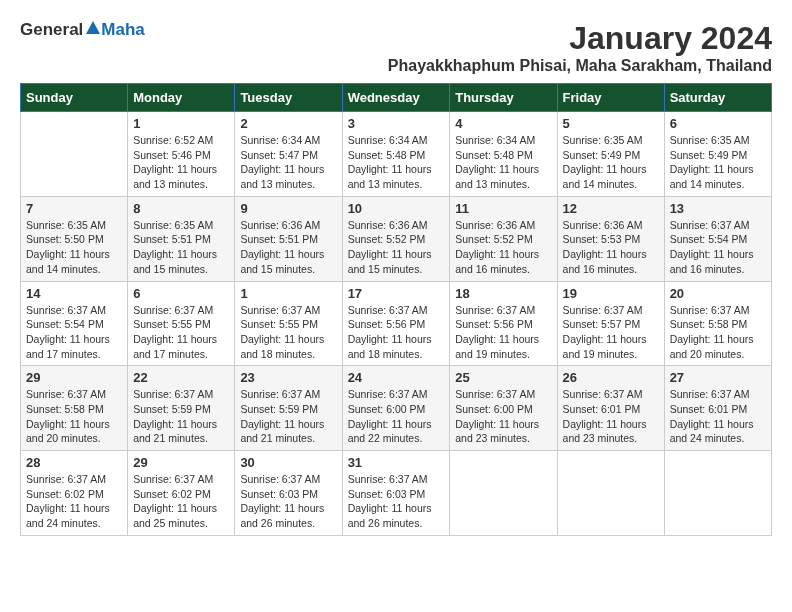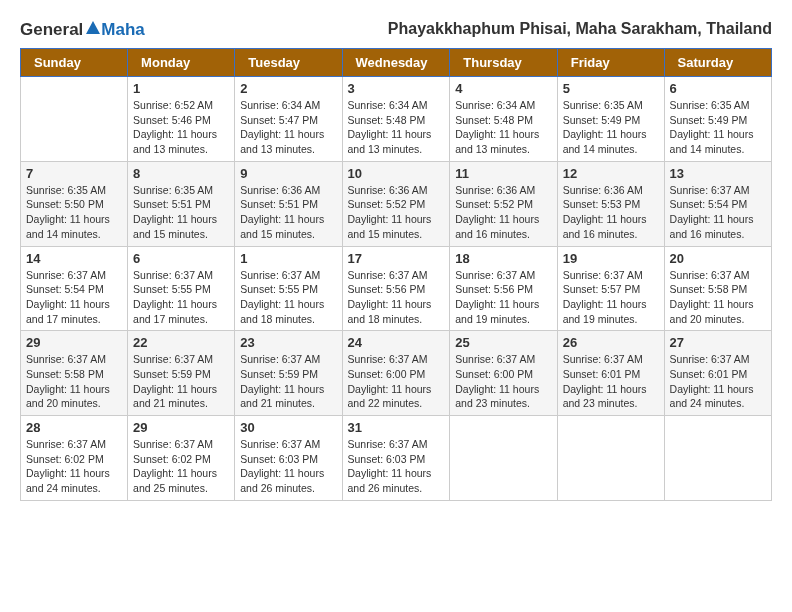--- a/index.html
+++ b/index.html
@@ -32,25 +32,25 @@
       font-size: 16px;
       color: #333;
       font-weight: bold;
     }
     .calendar {
       width: 100%;
       border-collapse: collapse;
       margin-top: 4px;
     }
     .calendar th {
-      background-color: #a16207;
+      background-color: #14532d;
       color: #fff;
       font-size: 13px;
       font-weight: bold;
-      padding: 6px 13px;
+      padding: 6px 5px;
       text-align: left;
       border: 1px solid #3a6fc4;
     }
     .calendar td {
       border: 1px solid #ccc;
       vertical-align: top;
       padding: 4px 5px;
       width: 108px;
       min-height: 80px;
       font-size: 11px;
@@ -85,20 +85,21 @@
     <span style="font-size:17px;font-weight:bold;color:#333;">General</span>
     <svg width="16" height="16" viewBox="0 0 16 16" style="margin-left:2px;margin-top:-4px;">
       <polygon points="8,1 15,14 1,14" fill="#1a6bb5"></polygon>
     </svg>
   </div>
   <div>
     <span style="font-size:17px;font-weight:bold;color:#1a6bb5;">Maha</span>
   </div>
 </div>
   <div class="title-section">
+    <div class="month-title">January 2024</div>
     <div class="location-title">Phayakkhaphum Phisai, Maha Sarakham, Thailand</div>
   </div>
 </div>
 
 <table class="calendar">
   <thead>
     <tr>
     <th>Sunday</th>
         <th>Monday</th>
         <th>Tuesday</th>

